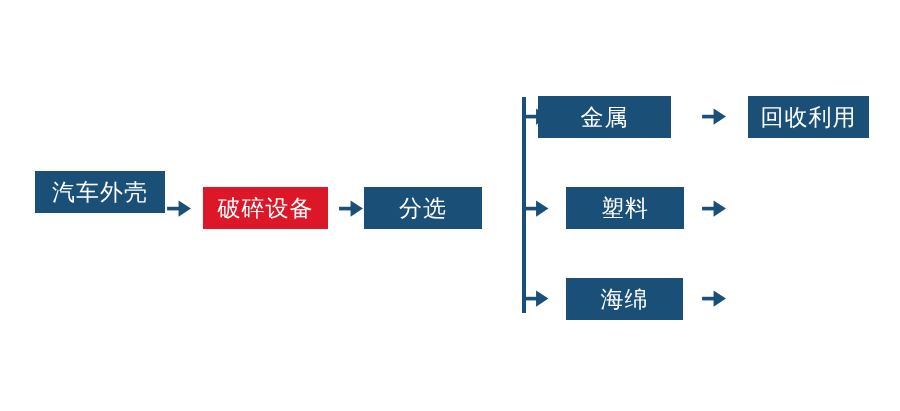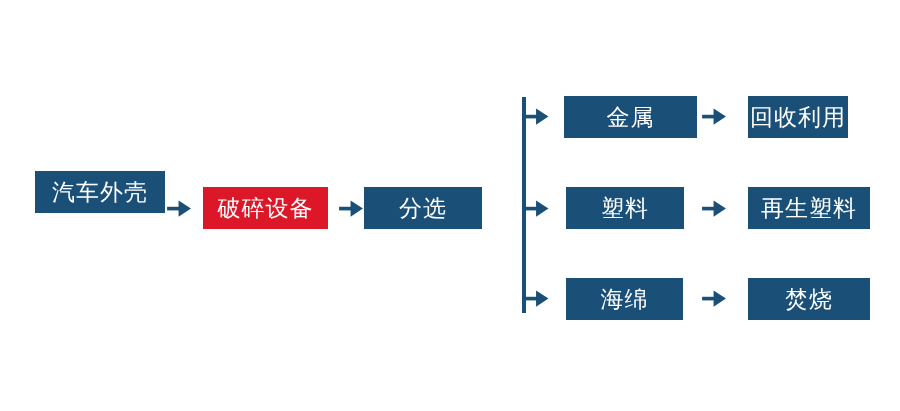--- a/index.html
+++ b/index.html
@@ -69,34 +69,32 @@
   </svg>
   <svg class="arrow branch" style="left:524px;top:198px" viewBox="0 0 26 22">
     <rect x="0" y="9.2" width="15" height="3.8"></rect>
     <polygon points="12,2.6 25,11.1 12,19.6"></polygon>
   </svg>
   <svg class="arrow branch" style="left:524px;top:288px" viewBox="0 0 26 22">
     <rect x="0" y="9.2" width="15" height="3.8"></rect>
     <polygon points="12,2.6 25,11.1 12,19.6"></polygon>
   </svg>
 
-  <div class="node" style="left:564px;top:96px;width:133px">金属</div>
+  <div class="node" style="left:538px;top:96px;width:133px">金属</div>
   <svg class="arrow" style="left:702px;top:106px" viewBox="0 0 26 22">
     <rect x="0" y="9.2" width="15" height="3.8"></rect>
     <polygon points="12,2.6 25,11.1 12,19.6"></polygon>
   </svg>
-  <div class="node" style="left:748px;top:96px;width:100px">回收利用</div>
+  <div class="node" style="left:748px;top:96px;width:121px">回收利用</div>
 
   <div class="node" style="left:566px;top:187px;width:118px">塑料</div>
   <svg class="arrow" style="left:702px;top:198px" viewBox="0 0 26 22">
     <rect x="0" y="9.2" width="15" height="3.8"></rect>
     <polygon points="12,2.6 25,11.1 12,19.6"></polygon>
   </svg>
-  <div class="node" style="left:748px;top:187px;width:122px">再生塑料</div>
 
   <div class="node" style="left:566px;top:278px;width:117px">海绵</div>
   <svg class="arrow" style="left:702px;top:288px" viewBox="0 0 26 22">
     <rect x="0" y="9.2" width="15" height="3.8"></rect>
     <polygon points="12,2.6 25,11.1 12,19.6"></polygon>
   </svg>
-  <div class="node" style="left:748px;top:278px;width:122px">焚烧</div>
 
 </div>
 
 </body></html>

